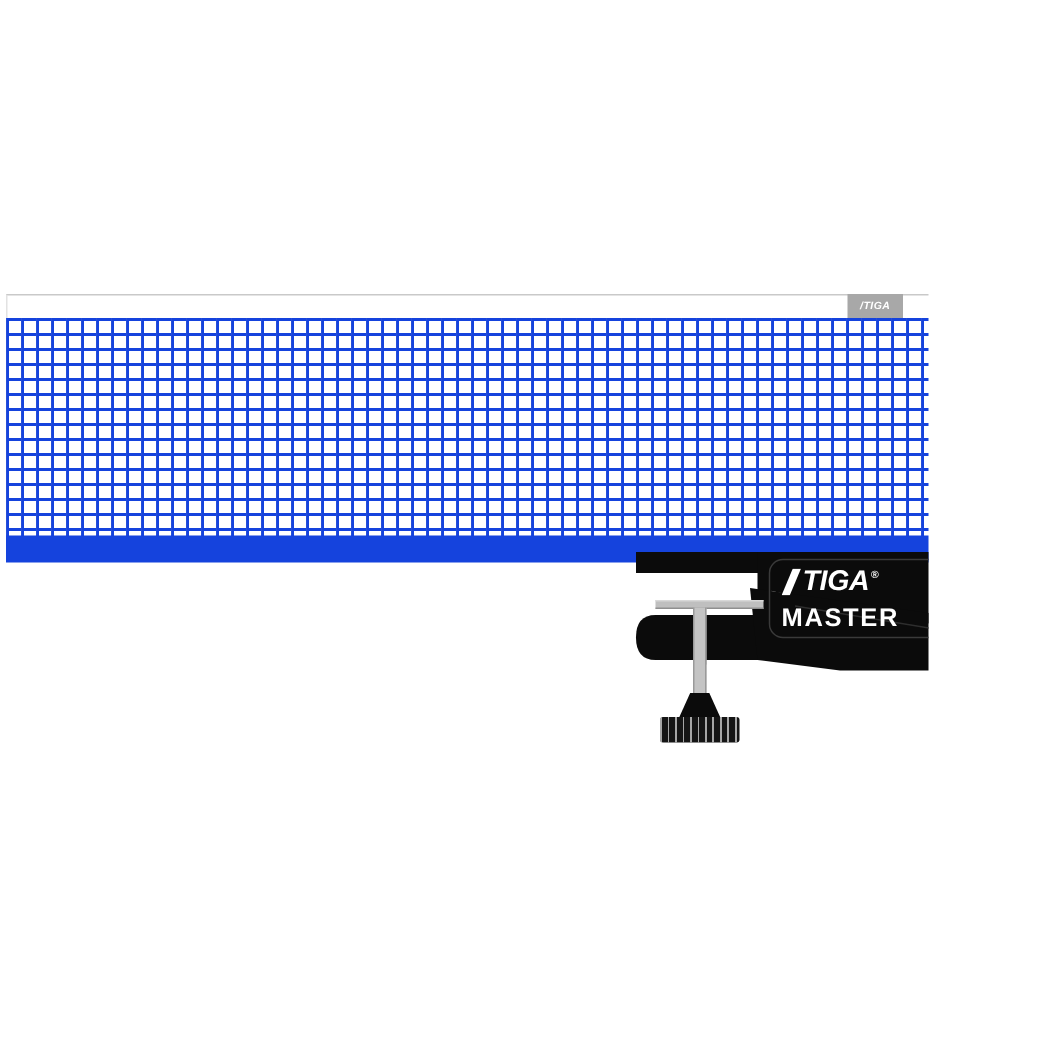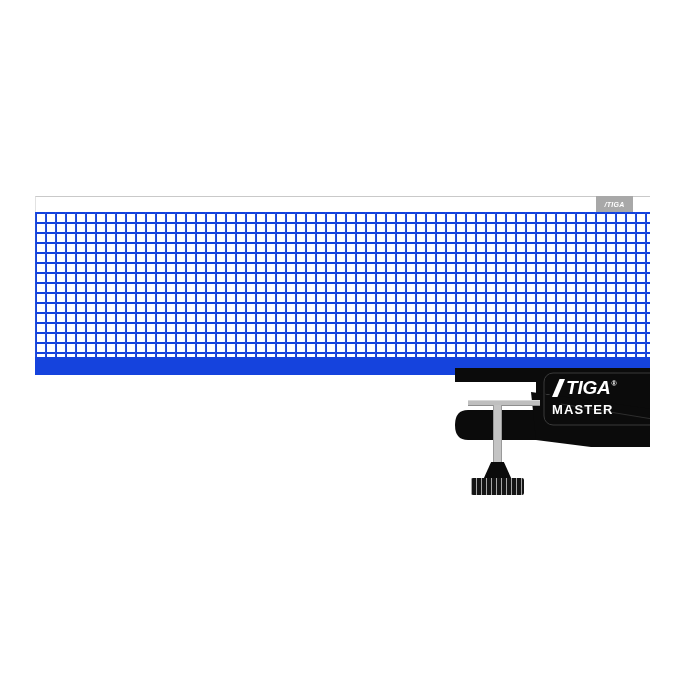--- a/index.html
+++ b/index.html
@@ -10,21 +10,20 @@
   body {
     font-family: "Liberation Sans", sans-serif;
   }
 
   #stage {
     position: relative;
     width: 619px;
     height: 700px;
     background: #ffffff;
     overflow: hidden;
-    margin-left: 31px;
   }
 
   
   #net-assembly {
     position: absolute;
     left: 0;
     top: 0;
     width: 700px;
     height: 700px;
   }
@@ -193,21 +192,21 @@
     line-height: 18px;
   }
   .clamp-logo-reg {
     font-size: 7px;
     font-weight: bold;
     color: #ffffff;
     line-height: 10px;
     margin-left: 1px;
   }
   .clamp-logo-sub {
-    font-size: 13px;
+    font-size: 17px;
     font-weight: bold;
     letter-spacing: 1.1px;
     color: #ffffff;
     margin-top: 6px;
     line-height: 1;
   }
 
   
   .knob-shaft {
     position: absolute;

